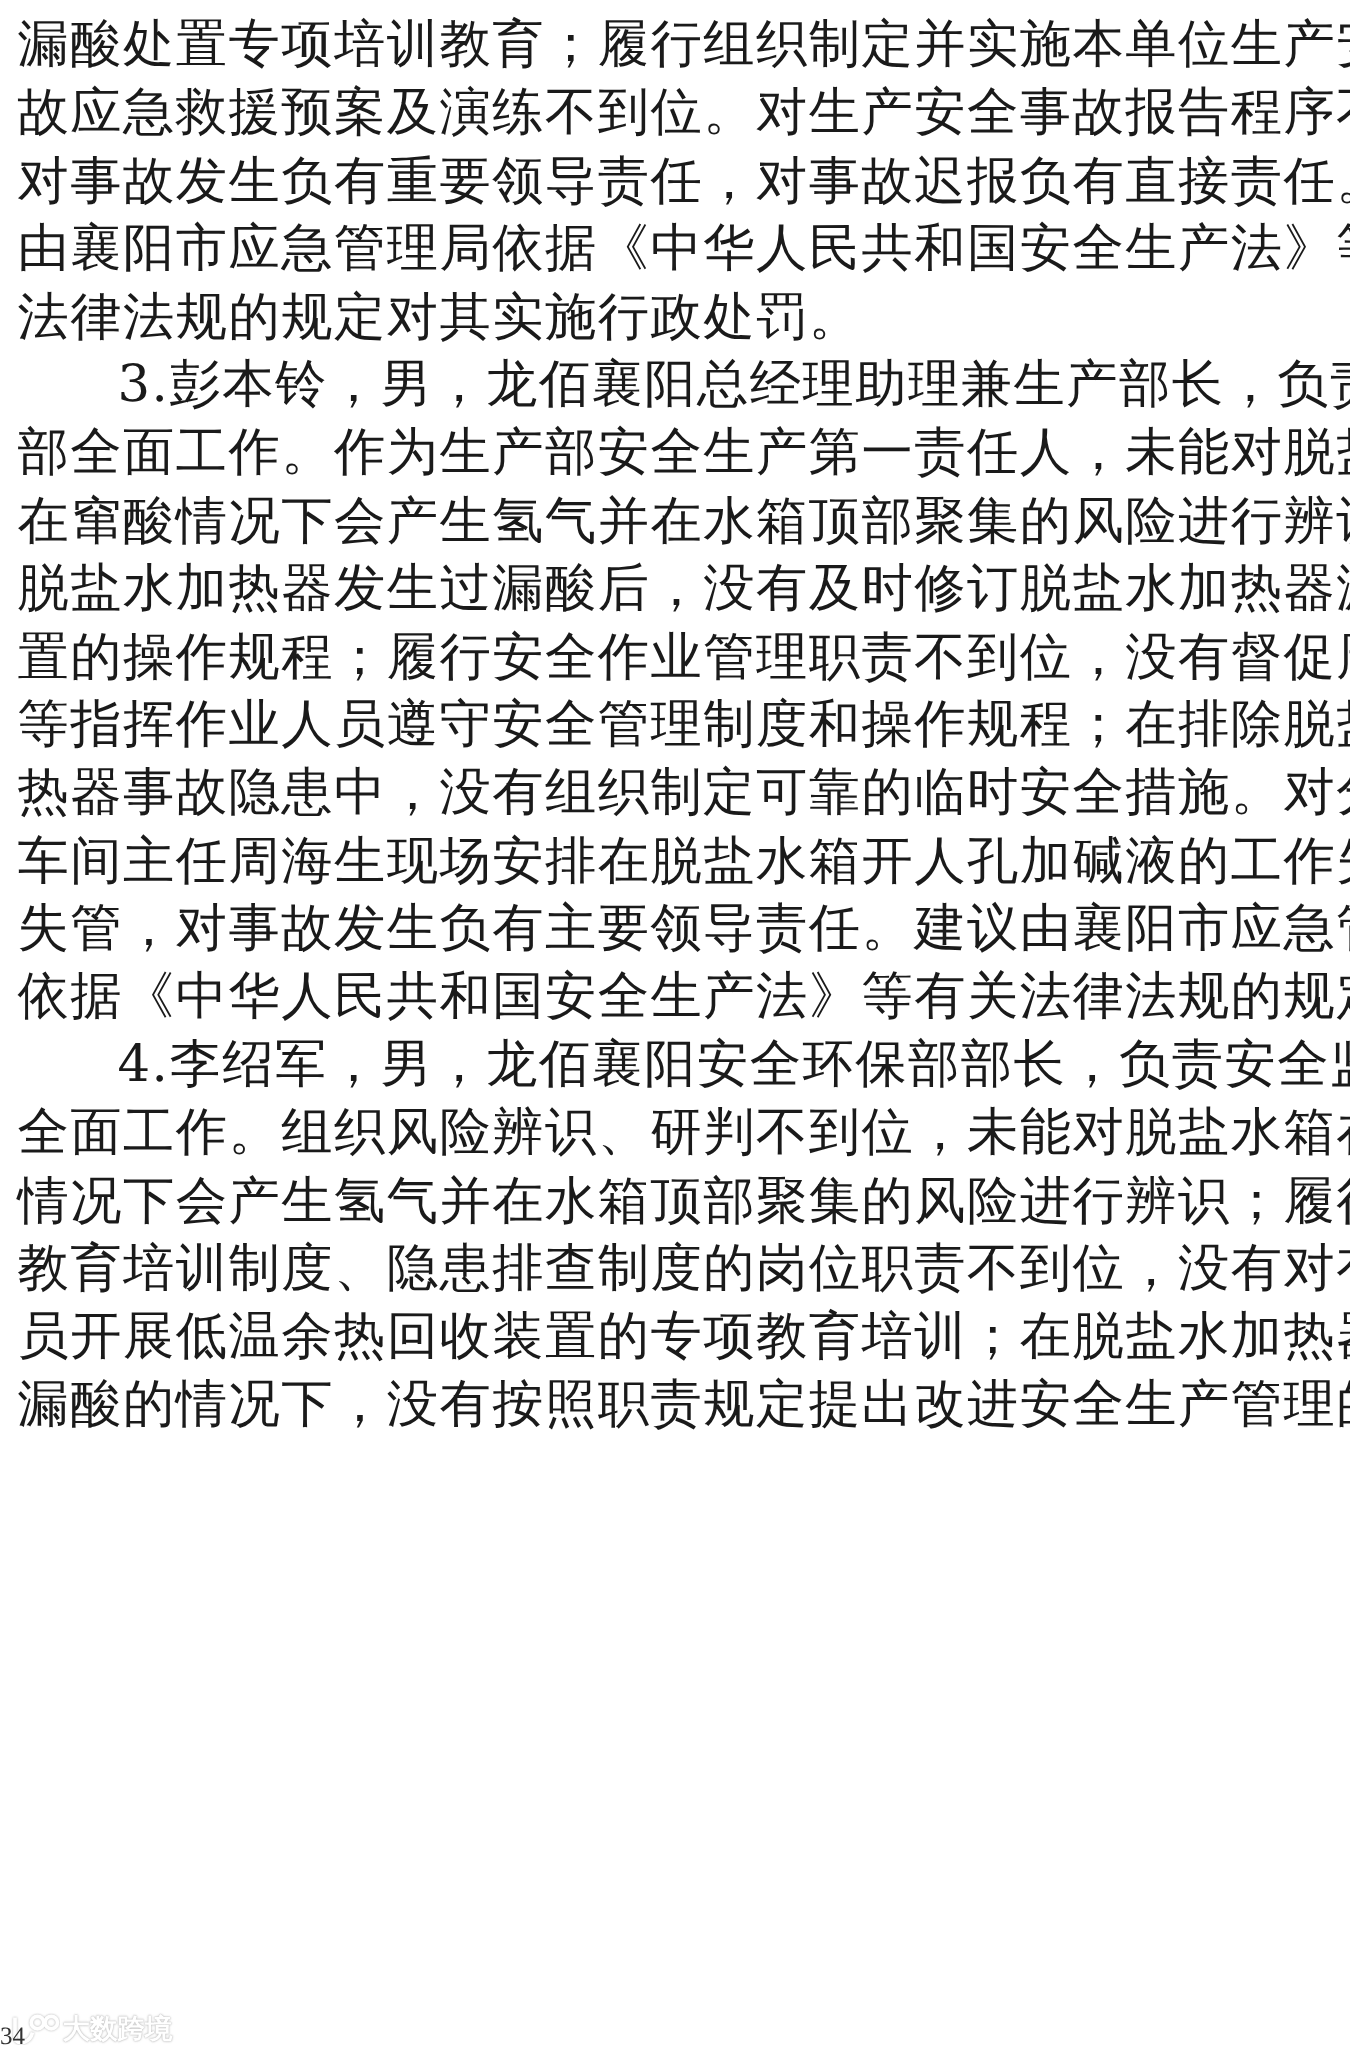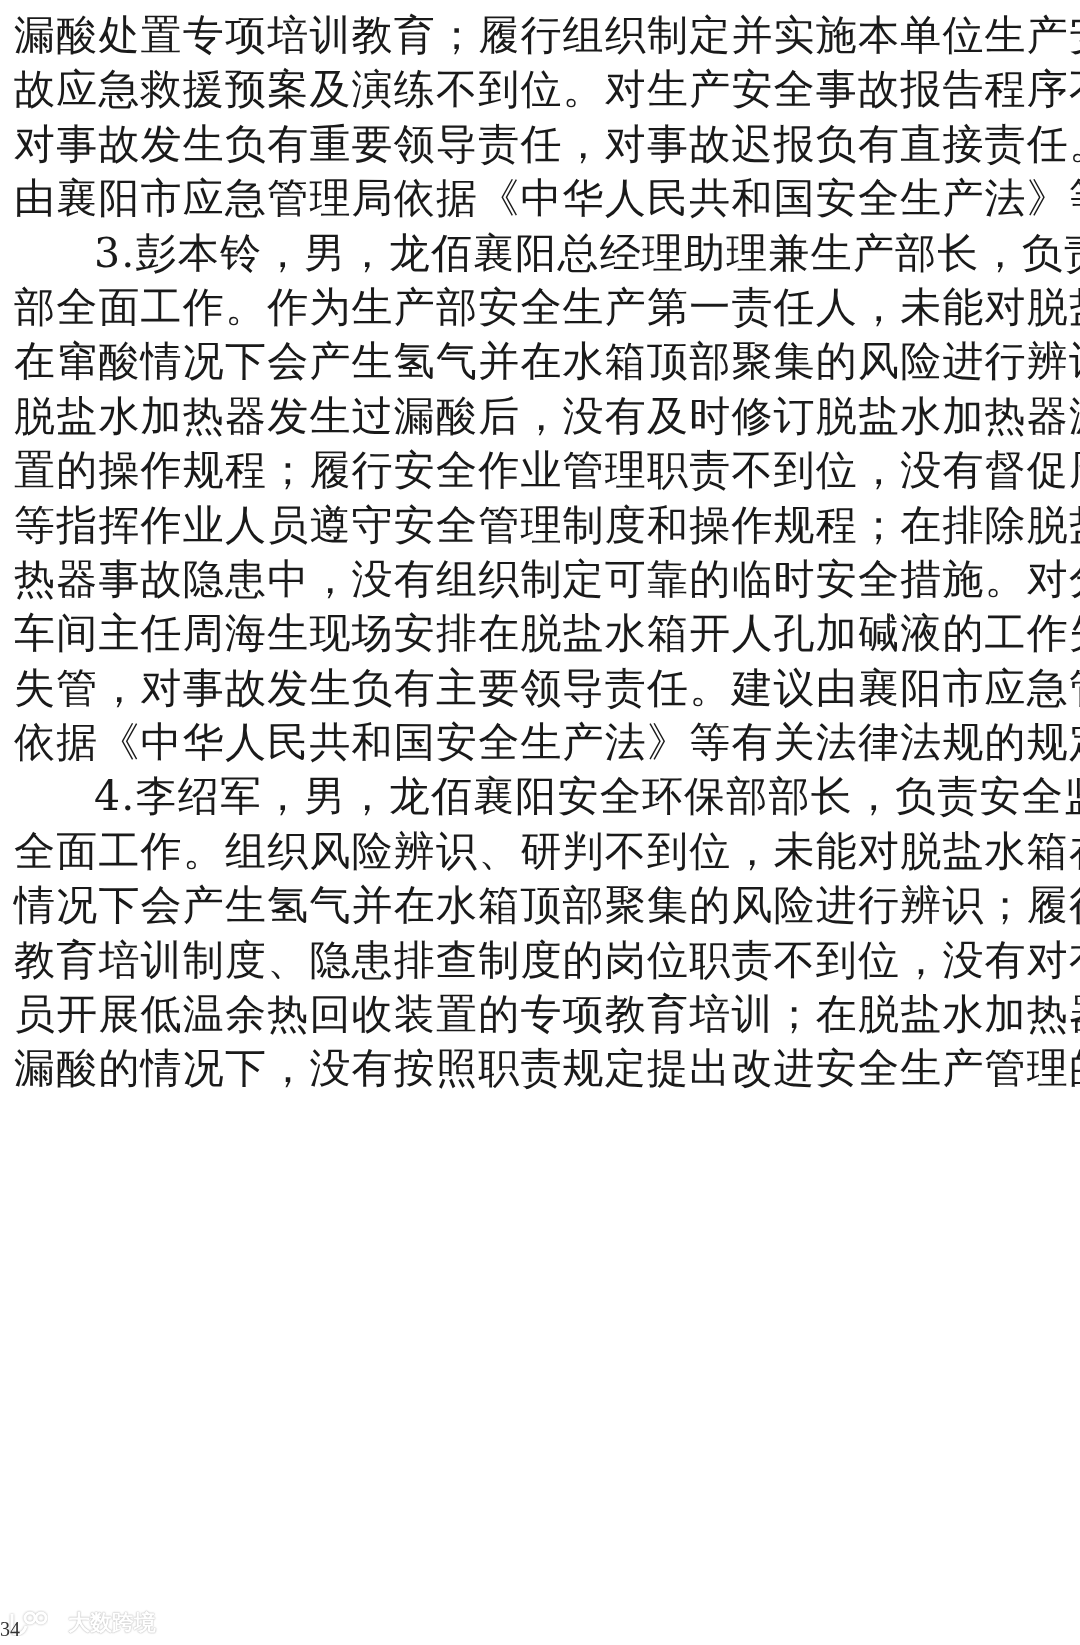--- a/index.html
+++ b/index.html
@@ -41,41 +41,42 @@
     font-family: "Liberation Serif", serif;
     font-size: 20px;
     color: #333;
   }
   .watermark {
     position: absolute;
     left: 6px;
     top: 1608px;
     display: flex;
     align-items: center;
-    gap: 20px;
+    gap: 2px;
     color: #ffffff;
     font-family: "DejaVu Sans", sans-serif;
     font-size: 22px;
     font-weight: bold;
     text-shadow: 0 0 2px #bbbbbb, 0 0 1px #999999;
     opacity: 0.9;
   }
   .watermark-logo {
     width: 42px;
     height: 26px;
   }
 </style>
 </head>
 <body>
 
 <div class="page">
   <div class="line">漏酸处置专项培训教育；履行组织制定并实施本单位生产安全事</div>
   <div class="line">故应急救援预案及演练不到位。对生产安全事故报告程序不清楚，</div>
   <div class="line">对事故发生负有重要领导责任，对事故迟报负有直接责任。建议</div>
   <div class="line">由襄阳市应急管理局依据《中华人民共和国安全生产法》等有关</div>
+  <div class="line">法律法规的规定对其实施行政处罚。</div>
   <div class="line indent">3.彭本铃，男，龙佰襄阳总经理助理兼生产部长，负责生产</div>
   <div class="line">部全面工作。作为生产部安全生产第一责任人，未能对脱盐水箱</div>
   <div class="line">在窜酸情况下会产生氢气并在水箱顶部聚集的风险进行辨识，在</div>
   <div class="line">脱盐水加热器发生过漏酸后，没有及时修订脱盐水加热器漏酸处</div>
   <div class="line">置的操作规程；履行安全作业管理职责不到位，没有督促周海生</div>
   <div class="line">等指挥作业人员遵守安全管理制度和操作规程；在排除脱盐水加</div>
   <div class="line">热器事故隐患中，没有组织制定可靠的临时安全措施。对分管的</div>
   <div class="line">车间主任周海生现场安排在脱盐水箱开人孔加碱液的工作失察</div>
   <div class="line">失管，对事故发生负有主要领导责任。建议由襄阳市应急管理局</div>
   <div class="line">依据《中华人民共和国安全生产法》等有关法律法规的规定对其</div>

